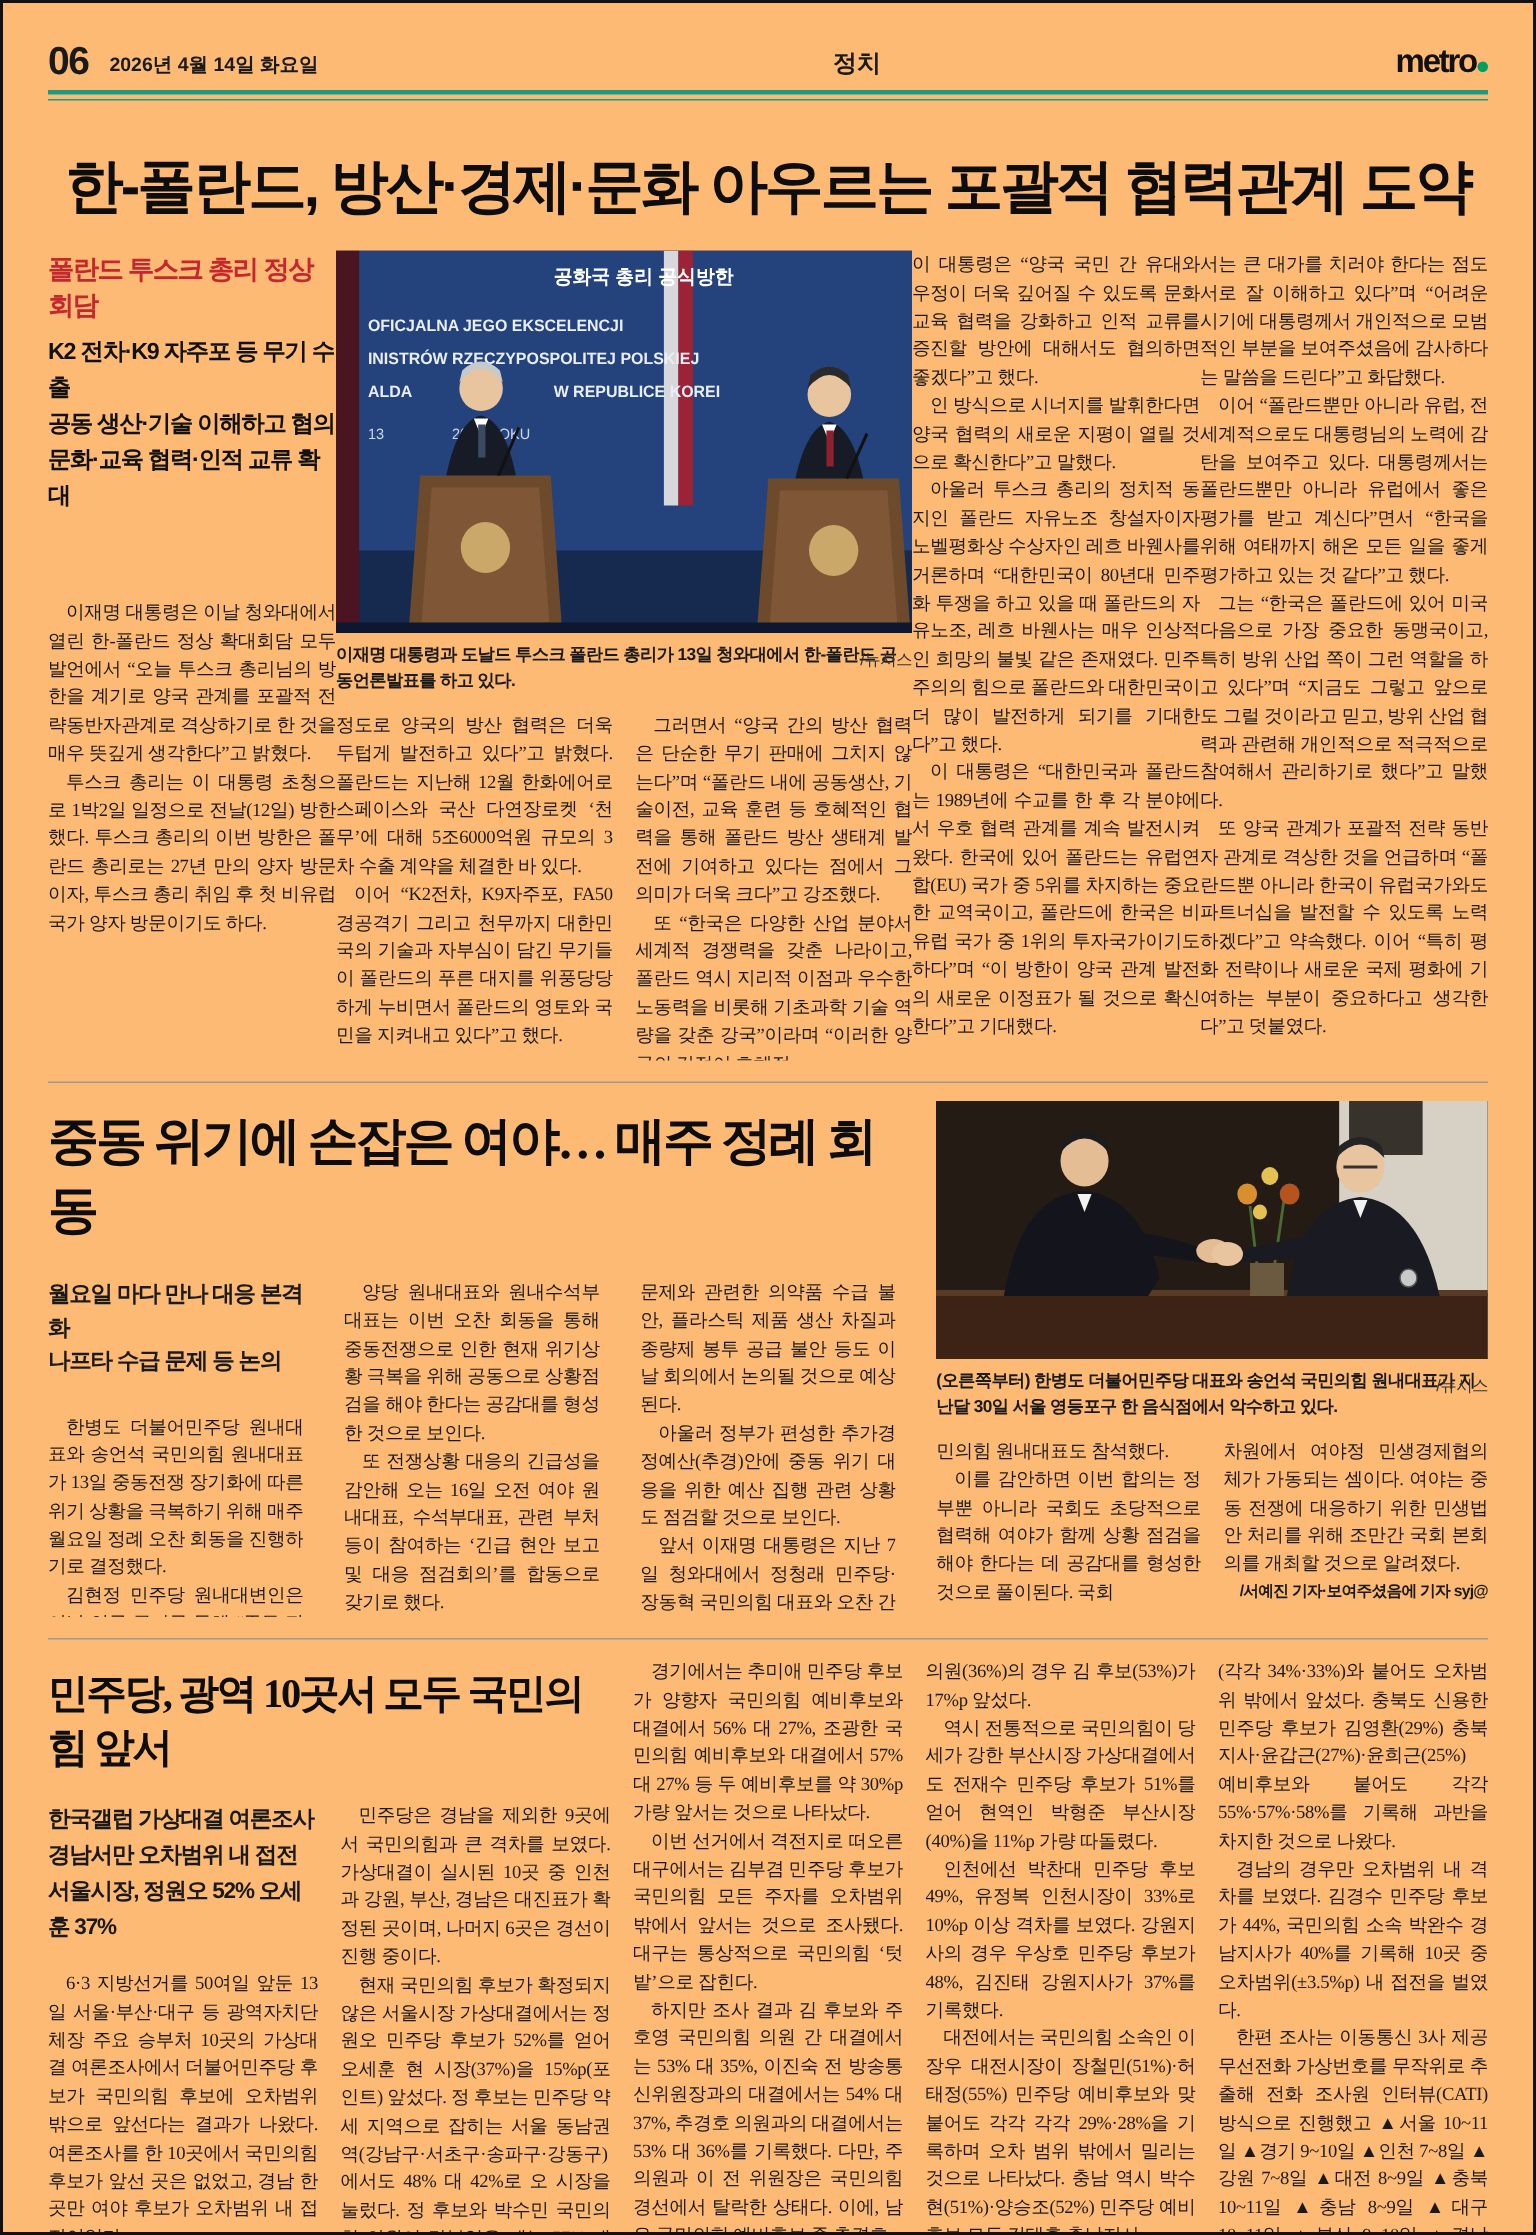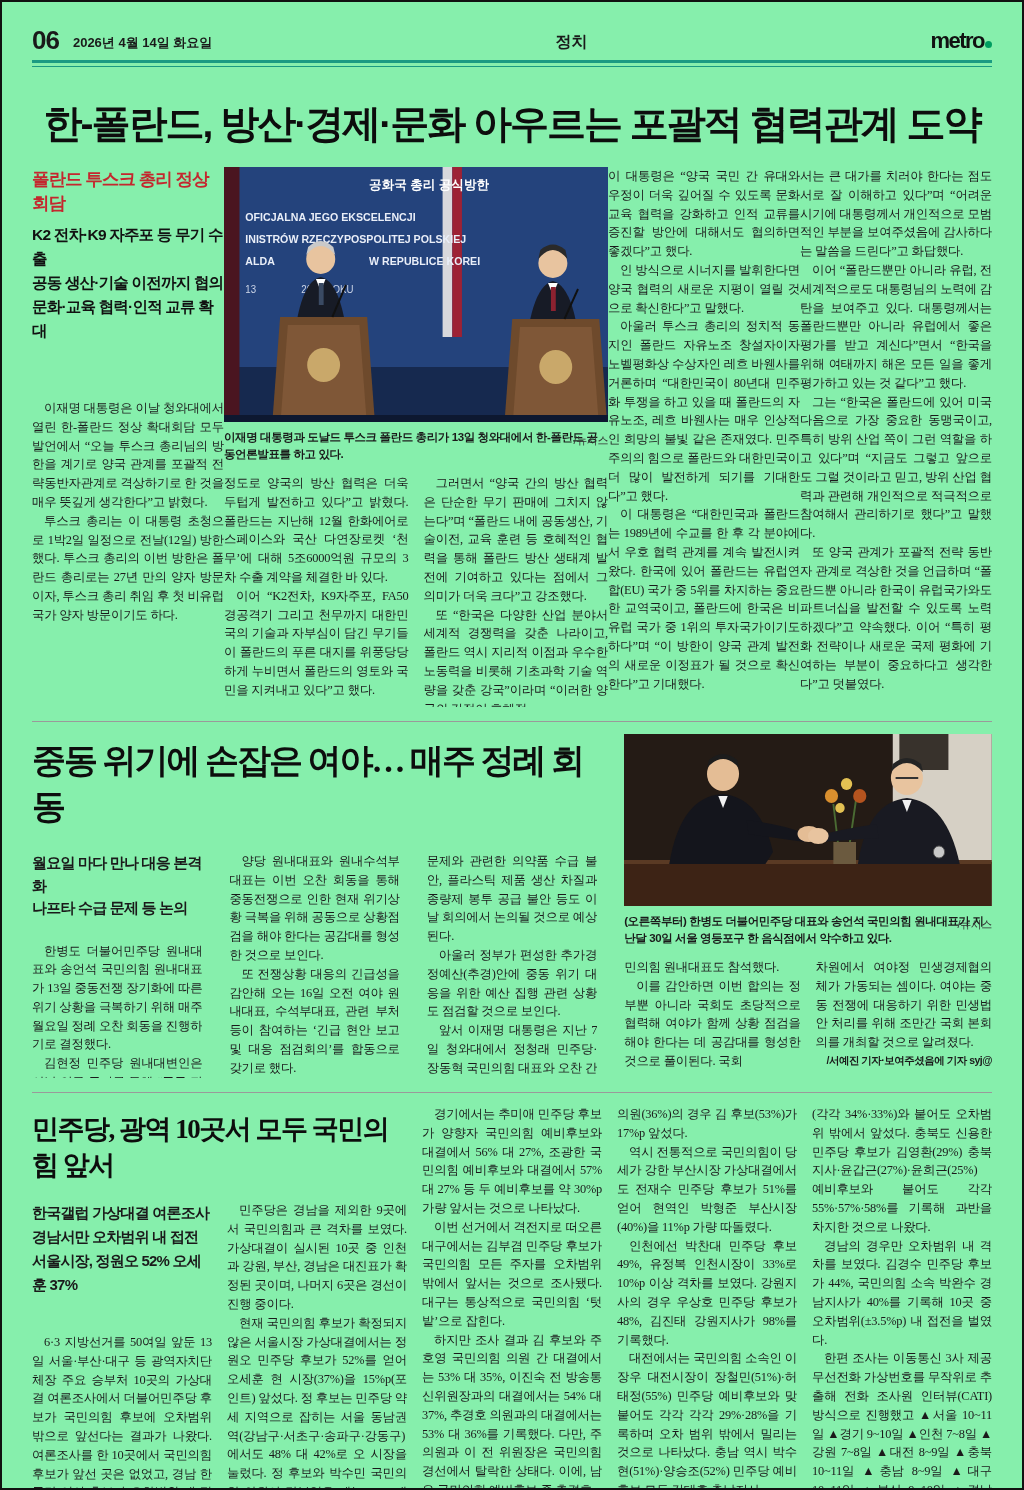--- a/index.html
+++ b/index.html
@@ -1,18 +1,18 @@
 <!DOCTYPE html>
 <html lang="ko"><head>
 <meta charset="utf-8">
 <style>
   html,body{margin:0;padding:0;background:#fff;}
   .page{
     width:1024px;height:1490px;box-sizing:border-box;
-    border:2px solid #111;background:#86efac;
+    border:2px solid #111;background:#fdba74;
     padding:12px 30px 16px 30px;overflow:hidden;
     font-family:"Liberation Serif","DejaVu Serif",serif;color:#1a1a1a;
   }
   
   .masthead{display:flex;align-items:flex-end;height:42px;}
   .page-no{font-family:"Liberation Sans",sans-serif;font-weight:800;font-size:26px;letter-spacing:-1px;}
   .page-date{font-family:"Liberation Sans",sans-serif;font-weight:700;font-size:13px;margin-left:14px;padding-bottom:4px;}
   .section-name{flex:1;text-align:center;font-family:"Liberation Sans",sans-serif;font-weight:700;font-size:16px;padding-bottom:3px;}
   .brand{font-family:"Liberation Sans",sans-serif;font-weight:800;font-size:22px;letter-spacing:-1.5px;color:#111;position:relative;padding-bottom:2px;}
   .brand .globe-dot{display:inline-block;width:7px;height:7px;border-radius:50%;background:#009e60;margin-left:1px;}
@@ -53,21 +53,21 @@
   .photo2{width:100%;height:172px;display:block;background:#241b15;}
   .rep-inline{font-family:"Liberation Sans",sans-serif;font-size:10.5px;font-weight:700;text-align:right;letter-spacing:-0.5px;margin-top:2px;}
   
   .art3{display:grid;grid-template-columns:repeat(5,1fr);grid-template-rows:auto 1fr;column-gap:15px;height:388px;overflow:hidden;}
   .h3{grid-column:1/3;grid-row:1;font-family:"Liberation Serif",serif;font-weight:600;font-size:27px;letter-spacing:-1.5px;margin:6px 0 18px 0;color:#0d0d0d;}
   .art3 .c1{grid-column:1;grid-row:2;}
   .art3 .c2{grid-column:2;grid-row:2;}
   .art3 .c3{grid-column:3;grid-row:1/3;}
   .art3 .c4{grid-column:4;grid-row:1/3;}
   .art3 .c5{grid-column:5;grid-row:1/3;}
-  .deck3{font-family:"Liberation Sans",sans-serif;font-weight:800;font-size:15px;line-height:24px;letter-spacing:-0.8px;margin-bottom:36px;}
+  .deck3{font-family:"Liberation Sans",sans-serif;font-weight:800;font-size:15px;line-height:24px;letter-spacing:-0.8px;margin-bottom:16px;}
   svg text{font-family:"Liberation Sans",sans-serif;}
 </style>
 </head>
 <body>
 
 <div class="page">
 
   <div class="masthead">
     <span class="page-no">06</span>
     <span class="page-date">2026년 4월 14일 화요일</span>
@@ -76,21 +76,21 @@
   </div>
   <div class="head-rule"></div>
 
   <h1 class="h1">한-폴란드, 방산·경제·문화 아우르는 포괄적 협력관계 도약</h1>
 
   <section class="art1">
     <div class="c1">
       <div class="kicker">폴란드 투스크 총리 정상회담</div>
       <div class="deck deck-block">
         <div>K2 전차·K9 자주포 등 무기 수출</div>
-        <div>공동 생산·기술 이전까지 협의</div>
+        <div>공동 생산·기술 이해하고 협의</div>
         <div>문화·교육 협력·인적 교류 확대</div>
       </div>
       <div class="body">
           <p>이재명 대통령은 이날 청와대에서 열린 한-폴란드 정상 확대회담 모두발언에서 “오늘 투스크 총리님의 방한을 계기로 양국 관계를 포괄적 전략동반자관계로 격상하기로 한 것을 매우 뜻깊게 생각한다”고 밝혔다.</p>
           <p>투스크 총리는 이 대통령 초청으로 1박2일 일정으로 전날(12일) 방한했다. 투스크 총리의 이번 방한은 폴란드 총리로는 27년 만의 양자 방문이자, 투스크 총리 취임 후 첫 비유럽 국가 양자 방문이기도 하다.</p>
         </div>
     </div>
 
     <div class="mid">
       <svg class="photo1" viewBox="0 0 397 255" preserveAspectRatio="none">
@@ -270,21 +270,21 @@
       <div class="body">
           <p>경기에서는 추미애 민주당 후보가 양향자 국민의힘 예비후보와 대결에서 56% 대 27%, 조광한 국민의힘 예비후보와 대결에서 57% 대 27% 등 두 예비후보를 약 30%p 가량 앞서는 것으로 나타났다.</p>
           <p>이번 선거에서 격전지로 떠오른 대구에서는 김부겸 민주당 후보가 국민의힘 모든 주자를 오차범위 밖에서 앞서는 것으로 조사됐다. 대구는 통상적으로 국민의힘 ‘텃밭’으로 잡힌다.</p>
           <p>하지만 조사 결과 김 후보와 주호영 국민의힘 의원 간 대결에서는 53% 대 35%, 이진숙 전 방송통신위원장과의 대결에서는 54% 대 37%, 추경호 의원과의 대결에서는 53% 대 36%를 기록했다. 다만, 주 의원과 이 전 위원장은 국민의힘 경선에서 탈락한 상태다. 이에, 남은 국민의힘 예비후보 중 추경호</p>
         </div>
     </div>
     <div class="c4">
       <div class="body cont">
           <p>의원(36%)의 경우 김 후보(53%)가 17%p 앞섰다.</p>
           <p>역시 전통적으로 국민의힘이 당세가 강한 부산시장 가상대결에서도 전재수 민주당 후보가 51%를 얻어 현역인 박형준 부산시장(40%)을 11%p 가량 따돌렸다.</p>
-          <p>인천에선 박찬대 민주당 후보 49%, 유정복 인천시장이 33%로 10%p 이상 격차를 보였다. 강원지사의 경우 우상호 민주당 후보가 48%, 김진태 강원지사가 98%를 기록했다.</p>
+          <p>인천에선 박찬대 민주당 후보 49%, 유정복 인천시장이 33%로 10%p 이상 격차를 보였다. 강원지사의 경우 우상호 민주당 후보가 48%, 김진태 강원지사가 37%를 기록했다.</p>
           <p>대전에서는 국민의힘 소속인 이장우 대전시장이 장철민(51%)·허태정(55%) 민주당 예비후보와 맞붙어도 각각 각각 29%·28%을 기록하며 오차 범위 밖에서 밀리는 것으로 나타났다. 충남 역시 박수현(51%)·양승조(52%) 민주당 예비후보 모두 김태흠 충남지사</p>
         </div>
     </div>
     <div class="c5">
       <div class="body cont">
           <p>(각각 34%·33%)와 붙어도 오차범위 밖에서 앞섰다. 충북도 신용한 민주당 후보가 김영환(29%) 충북지사·윤갑근(27%)·윤희근(25%) 예비후보와 붙어도 각각 55%·57%·58%를 기록해 과반을 차지한 것으로 나왔다.</p>
           <p>경남의 경우만 오차범위 내 격차를 보였다. 김경수 민주당 후보가 44%, 국민의힘 소속 박완수 경남지사가 40%를 기록해 10곳 중 오차범위(±3.5%p) 내 접전을 벌였다.</p>
           <p>한편 조사는 이동통신 3사 제공 무선전화 가상번호를 무작위로 추출해 전화 조사원 인터뷰(CATI) 방식으로 진행했고 ▲서울 10~11일 ▲경기 9~10일 ▲인천 7~8일 ▲강원 7~8일 ▲대전 8~9일 ▲충북 10~11일 ▲충남 8~9일 ▲대구 10~11일 ▲부산 9~10일 ▲경남 7~8일 이뤄졌다.</p>
         </div>
 

